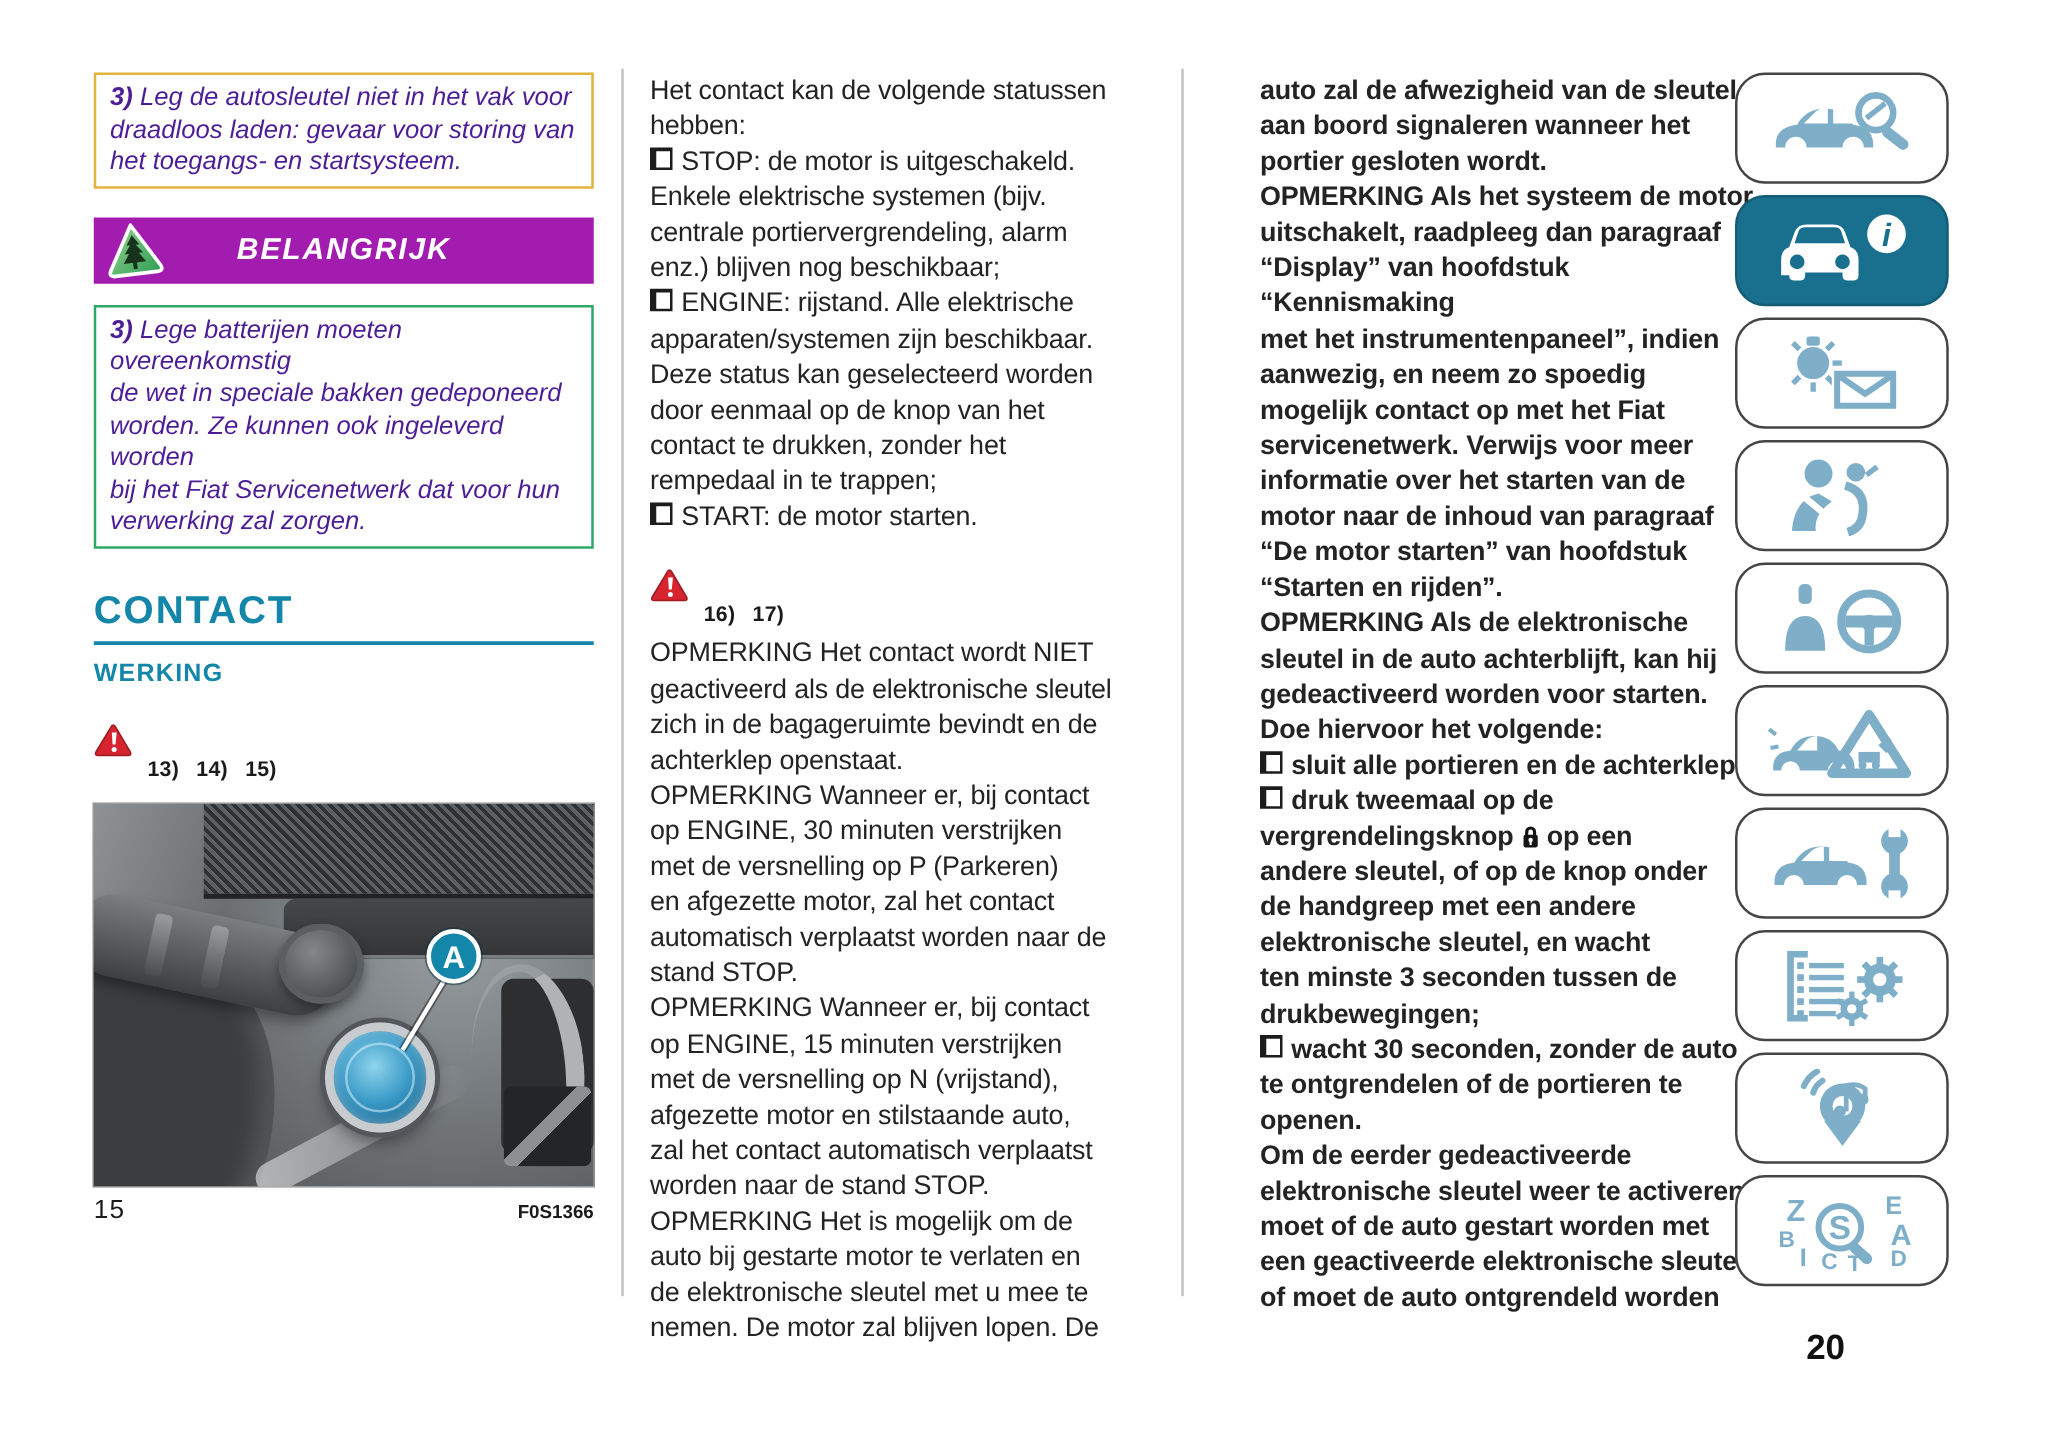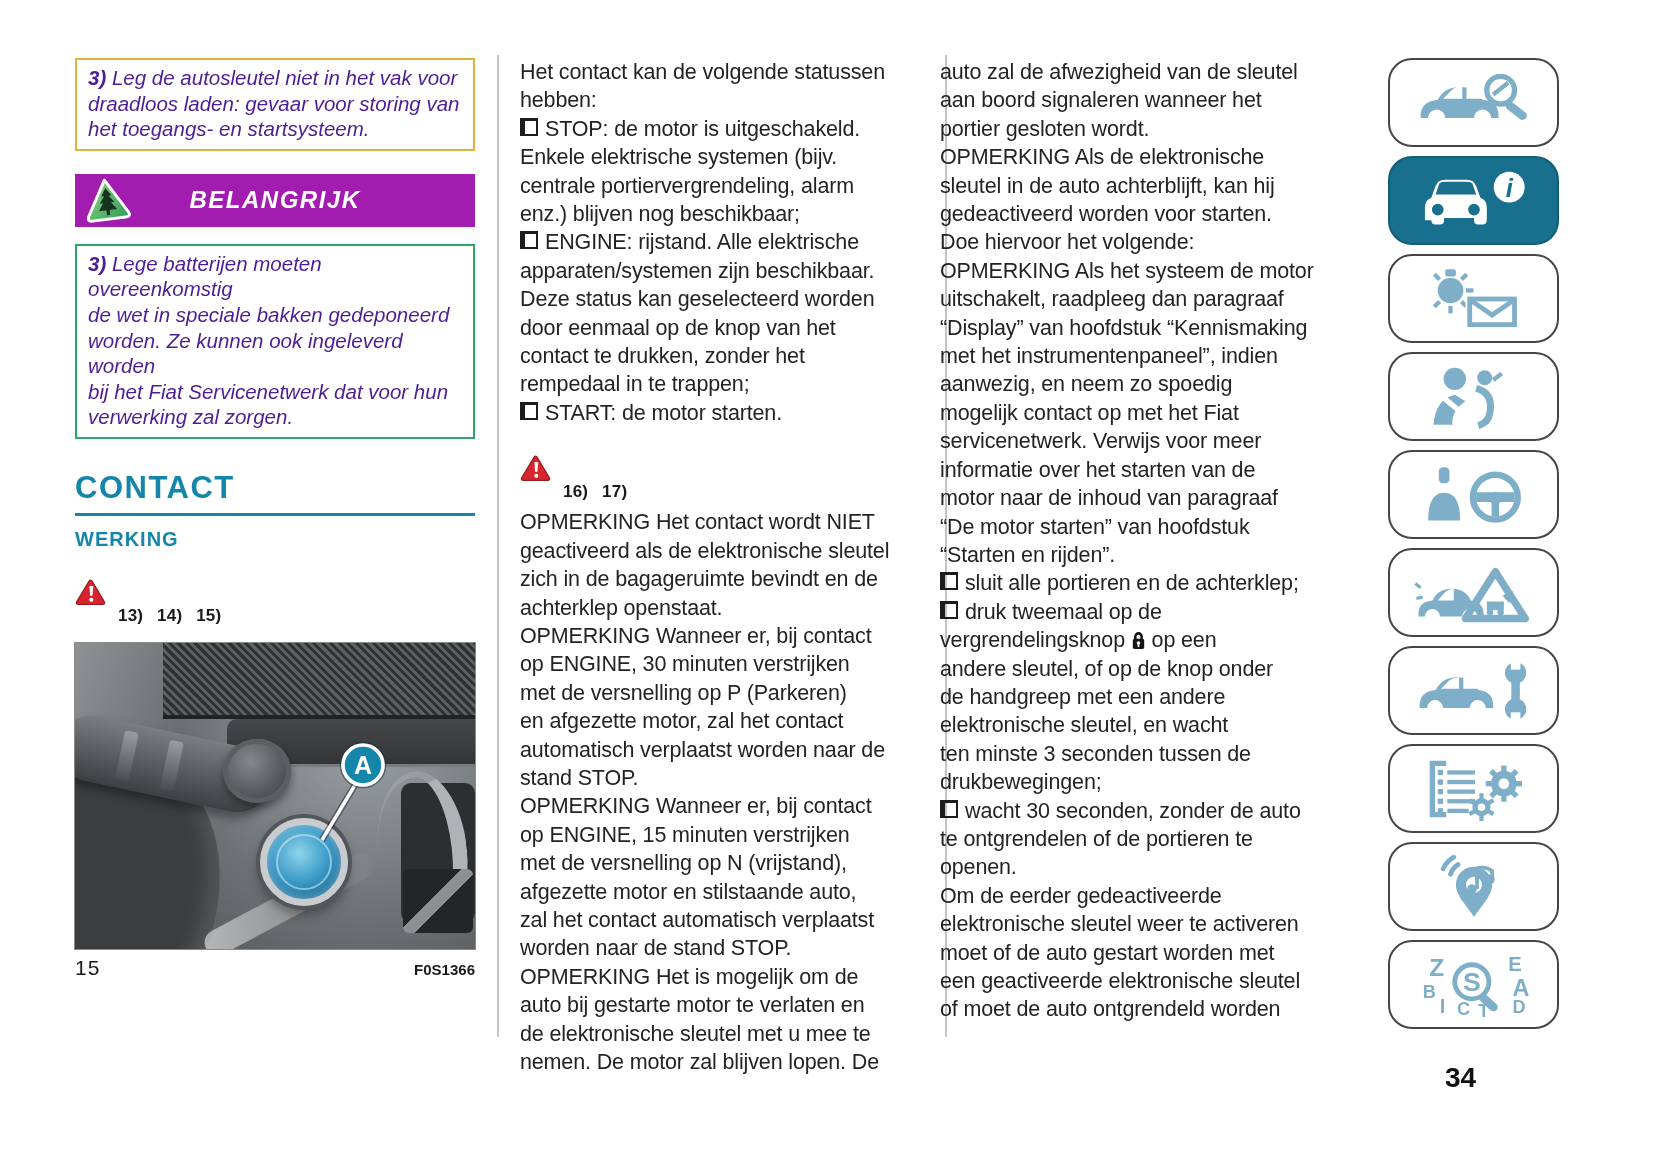--- a/index.html
+++ b/index.html
@@ -2,21 +2,21 @@
 <html><head>
 <meta charset="utf-8">
 <style>
   html,body{margin:0;padding:0;background:#ffffff;}
   .page{position:relative;width:1653px;height:1165px;background:#fff;overflow:hidden;
         font-family:"Liberation Sans","DejaVu Sans",sans-serif;color:#222;}
   .vdiv{position:absolute;top:55px;height:982px;width:2px;background:#c3c3c3;}
   .col{position:absolute;top:58px;}
   #left-col{left:75px;width:400px;}
   #mid-col{left:520px;width:404px;}
-  #right-col{left:940px;width:404px;}
+  #right-col{left:1008px;width:404px;font-weight:bold;}
 
   .body-text{font-size:21.5px;line-height:28.4px;margin:0;white-space:pre-line;color:#232323;letter-spacing:-0.15px;}
   .sq-bullet{display:inline-block;width:11px;height:13px;border:2px solid #1c1c1c;
              border-left-width:5px;border-top-width:3px;margin-right:7px;vertical-align:0px;}
   .warn-row{display:flex;align-items:center;gap:12px;margin:7px 0 6px 0;}
   .warn-row svg{width:31px;height:28px;flex:0 0 auto;}
   .warn-refs{font-size:17px;font-weight:bold;color:#1a1a1a;word-spacing:9px;letter-spacing:0.2px;margin-top:48px;}
 
   
   .caution-box{border:2.5px solid;padding:5px 11px 7px 11px;font-style:italic;
@@ -208,35 +208,35 @@
 worden naar de stand STOP.</p>
       <p class="body-text">OPMERKING Het is mogelijk om de
 auto bij gestarte motor te verlaten en
 de elektronische sleutel met u mee te
 nemen. De motor zal blijven lopen. De</p>
     </div>
   <div class="col" id="right-col">
       <p class="body-text">auto zal de afwezigheid van de sleutel
 aan boord signaleren wanneer het
 portier gesloten wordt.</p>
-      <p class="body-text">OPMERKING Als de elektronische
-sleutel in de auto achterblijft, kan hij
-gedeactiveerd worden voor starten.
-Doe hiervoor het volgende:</p>
       <p class="body-text">OPMERKING Als het systeem de motor
 uitschakelt, raadpleeg dan paragraaf
 “Display” van hoofdstuk “Kennismaking
 met het instrumentenpaneel”, indien
 aanwezig, en neem zo spoedig
 mogelijk contact op met het Fiat
 servicenetwerk. Verwijs voor meer
 informatie over het starten van de
 motor naar de inhoud van paragraaf
 “De motor starten” van hoofdstuk
 “Starten en rijden”.</p>
+      <p class="body-text">OPMERKING Als de elektronische
+sleutel in de auto achterblijft, kan hij
+gedeactiveerd worden voor starten.
+Doe hiervoor het volgende:</p>
       <p class="body-text"><span class="sq-bullet"></span>sluit alle portieren en de achterklep;</p>
       <p class="body-text"><span class="sq-bullet"></span>druk tweemaal op de
 vergrendelingsknop <svg viewBox="0 0 14 19" width="15" height="20" style="vertical-align:-3px">
     <path d="M4,9 V6.2 a3,3 0 0 1 6,0 V9" fill="none" stroke="#141414" stroke-width="2.4"></path>
     <rect x="1.6" y="8.4" width="10.8" height="9.6" rx="1.6" fill="#141414"></rect>
     <circle cx="7" cy="12.4" r="1.7" fill="#fff"></circle>
     <rect x="6.2" y="12.8" width="1.6" height="3.4" fill="#fff"></rect>
   </svg> op een
 andere sleutel, of op de knop onder
 de handgreep met een andere
@@ -408,14 +408,14 @@
           <text x="92" y="56" font-size="17">D</text>
         </g>
         <circle class="cut" cx="54" cy="27" r="16"></circle>
         <circle cx="54" cy="27" r="16" fill="none" stroke="currentColor" stroke-width="4.5"></circle>
         <text x="54" y="36" font-size="25" font-weight="bold" fill="currentColor" text-anchor="middle">S</text>
         <rect x="65" y="37" width="20" height="8" rx="4" fill="currentColor" transform="rotate(42 65 37)"></rect>
       </svg>
     </div>
   </div>
 
-  <div class="page-number">34</div>
+  <div class="page-number">20</div>
 </div>
 
 </body></html>

